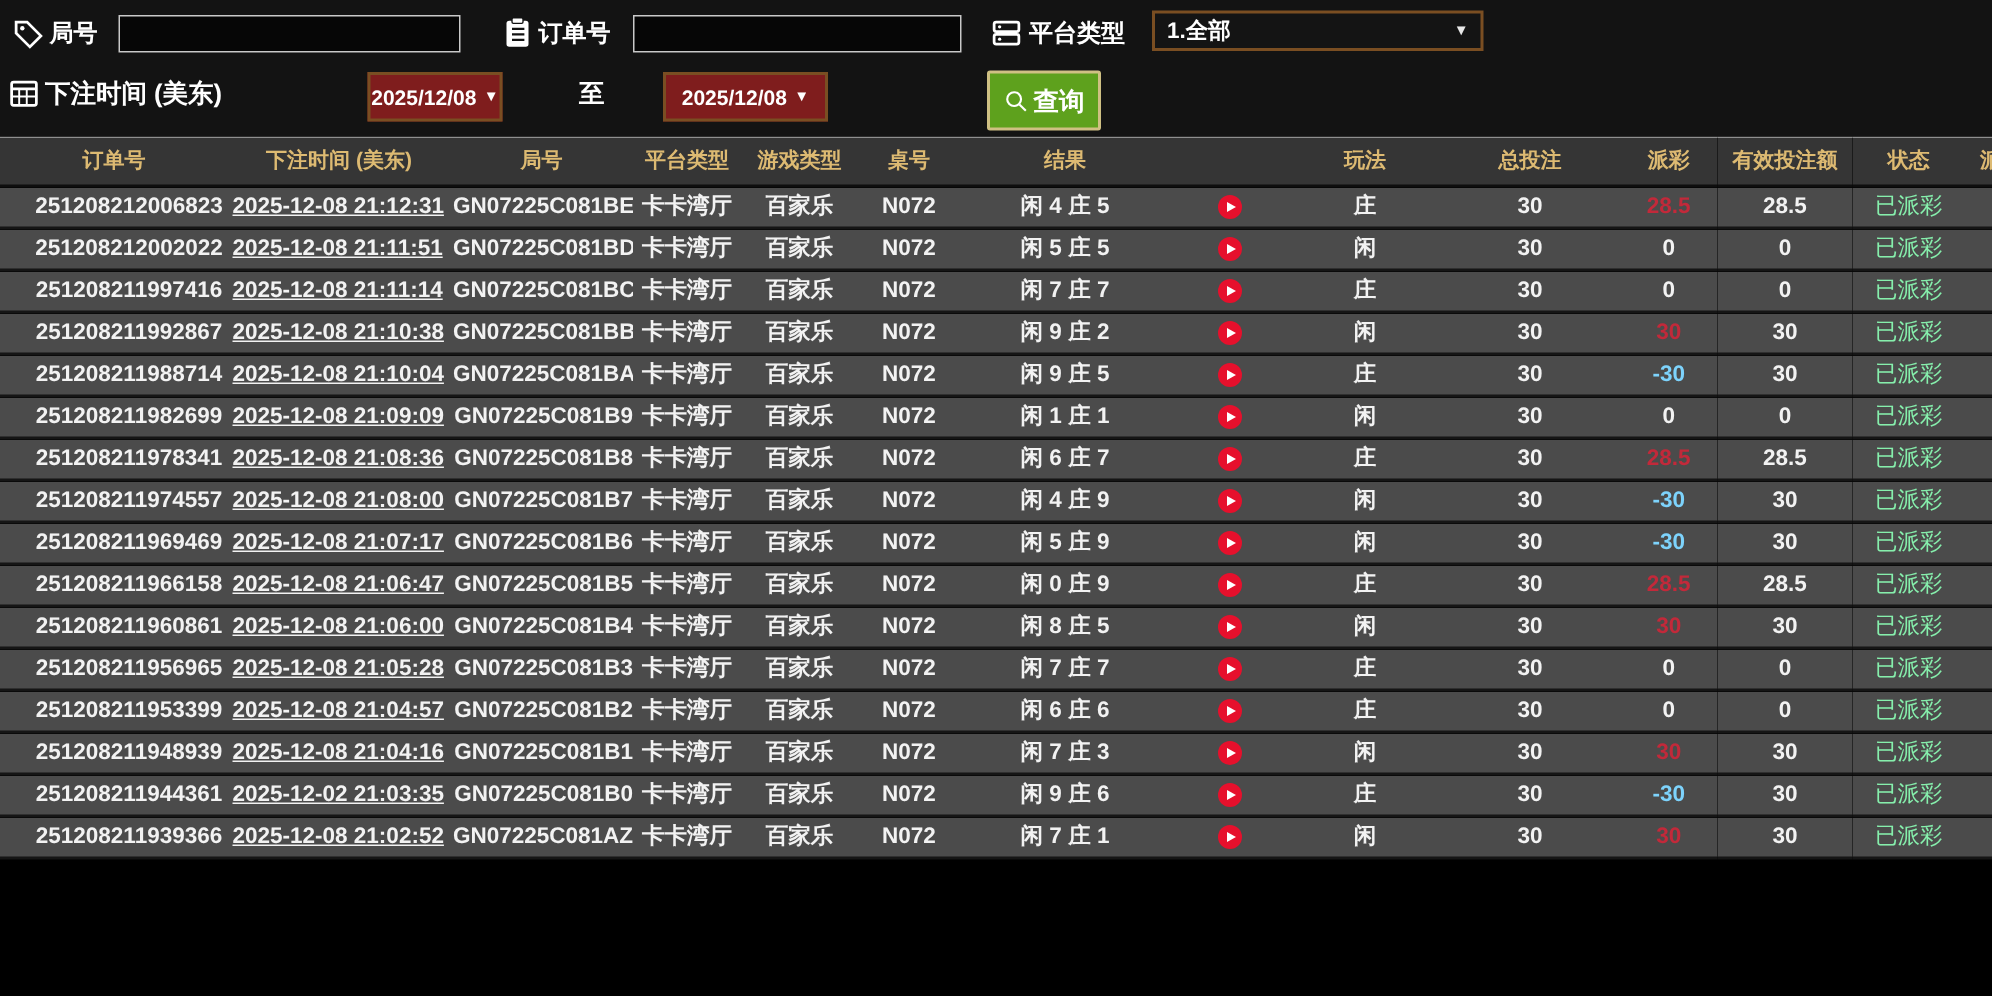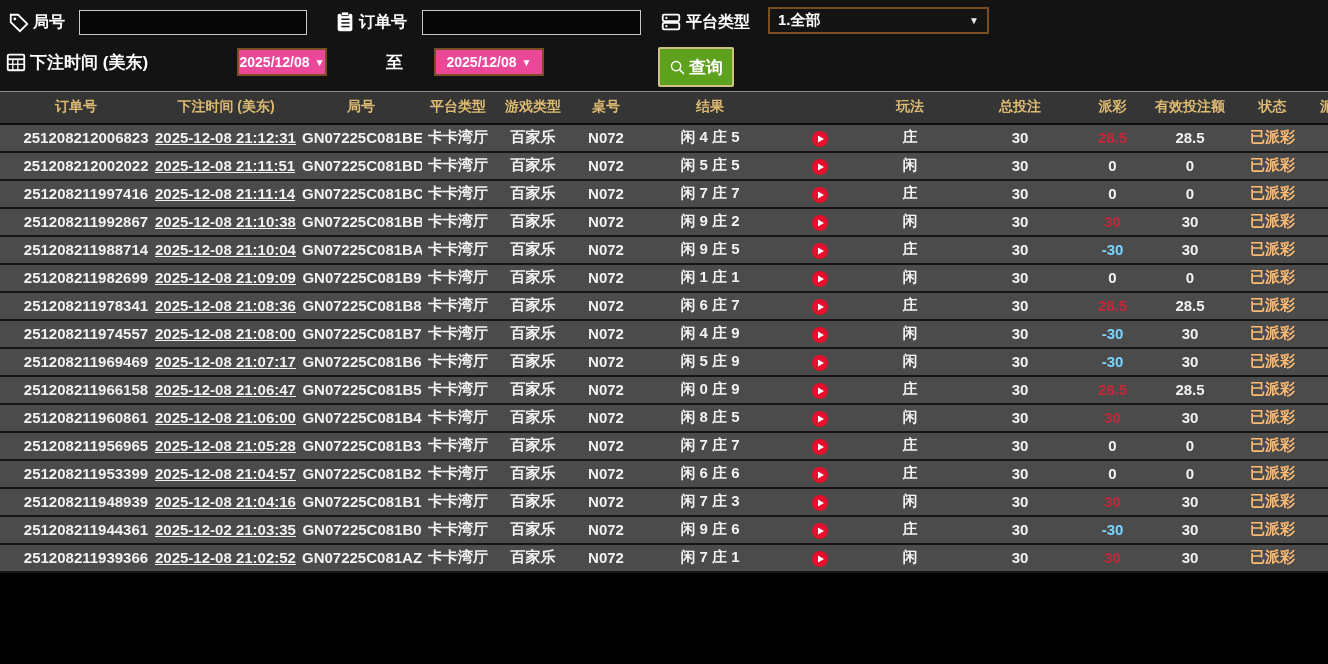--- a/index.html
+++ b/index.html
@@ -7,42 +7,42 @@
     font-family:"Liberation Sans","DejaVu Sans",sans-serif; }
   .topbar { position:relative; width:1328px; height:91px; background:#131313; }
   .lbl { position:absolute; color:#fff; font-weight:700; font-size:16px; white-space:nowrap; }
   .ico { position:absolute; width:22px; height:22px; }
   .txt-input { position:absolute; height:25px; background:#060606; border:1px solid #c9c9c9;
     color:#fff; font-size:14px; padding:0 6px; outline:none; }
   .dropdown { position:absolute; height:27px; background:#141414; border:2px solid #7a4e22;
     color:#fff; font-weight:700; font-size:15px; display:flex; align-items:center;
     padding:0 8px; cursor:pointer; }
   .dropdown .arrow { margin-left:auto; font-size:10px; color:#e8e8e8; }
-  .datebtn { position:absolute; height:28px; background:#ec4899; border:2px solid #7a4e22;
+  .datebtn { position:absolute; height:33px; background:#7f1d1d; border:2px solid #7a4e22;
     color:#fff; font-weight:700; font-size:14px; display:flex; align-items:center;
-    justify-content:center; gap:5px; cursor:pointer; }
+    justify-content:center; gap:5px; cursor:pointer;margin-left:8px; }
   .datebtn .arrow { font-size:10px; }
   .querybtn { position:absolute; left:658px; top:47px; width:76px; height:40px;
     background:#5ea11d; border:2px solid #cfc083; border-radius:2px; color:#fff;
     font-weight:700; font-size:17px; display:flex; align-items:center; justify-content:center;
     gap:3px; cursor:pointer; }
   table { border-collapse:collapse; table-layout:fixed; width:1328px;
     border-top:1px solid #8f8f8f; background:#000; margin:0; }
   th { height:32px; background:#353535; color:#ddba72; font-size:14px; font-weight:700;
     border-bottom:2px solid #0e0e0e; overflow:hidden; white-space:nowrap; text-align:center; }
   td { height:28px; background:#4b4b4b; color:#f2f2f2; font-size:15px; font-weight:600;
     border-bottom:2px solid #151515; overflow:hidden; white-space:nowrap; text-align:center; }
   td.c-order { text-align:center; padding-left:20px; }
   td.c-time  { text-align:left; padding-left:3px;text-decoration:underline; }
-  td.c-game  { text-align:center; padding-left:2px;margin-top:30px; }
+  td.c-game  { text-align:right; padding-left:2px;margin-top:30px; }
   td.cn { font-weight:700; }
   td.pos { color:#c2293a; }
   td.neg { color:#7dd3fc; }
   td.zero { color:#f2f2f2; }
-  td.status { color:#fdba74; font-weight:700; }
+  td.status { color:#86efac; font-weight:400; }
   tr.sumrow td { color:#e7e71c; font-weight:700; }
   .playbtn { display:inline-block; width:16px; height:16px; vertical-align:middle; cursor:pointer; }
   .hdr-partial { text-align:left; padding-left:10px; }
 </style>
 </head>
 <body>
 
 <div class="topbar">
   <svg class="ico" style="left:8px;top:12px;" viewBox="0 0 24 24">
     <path d="M11 3 L3 3 L3 11 L13 21 L21 13 Z" fill="none" stroke="#fff" stroke-width="2"></path>

